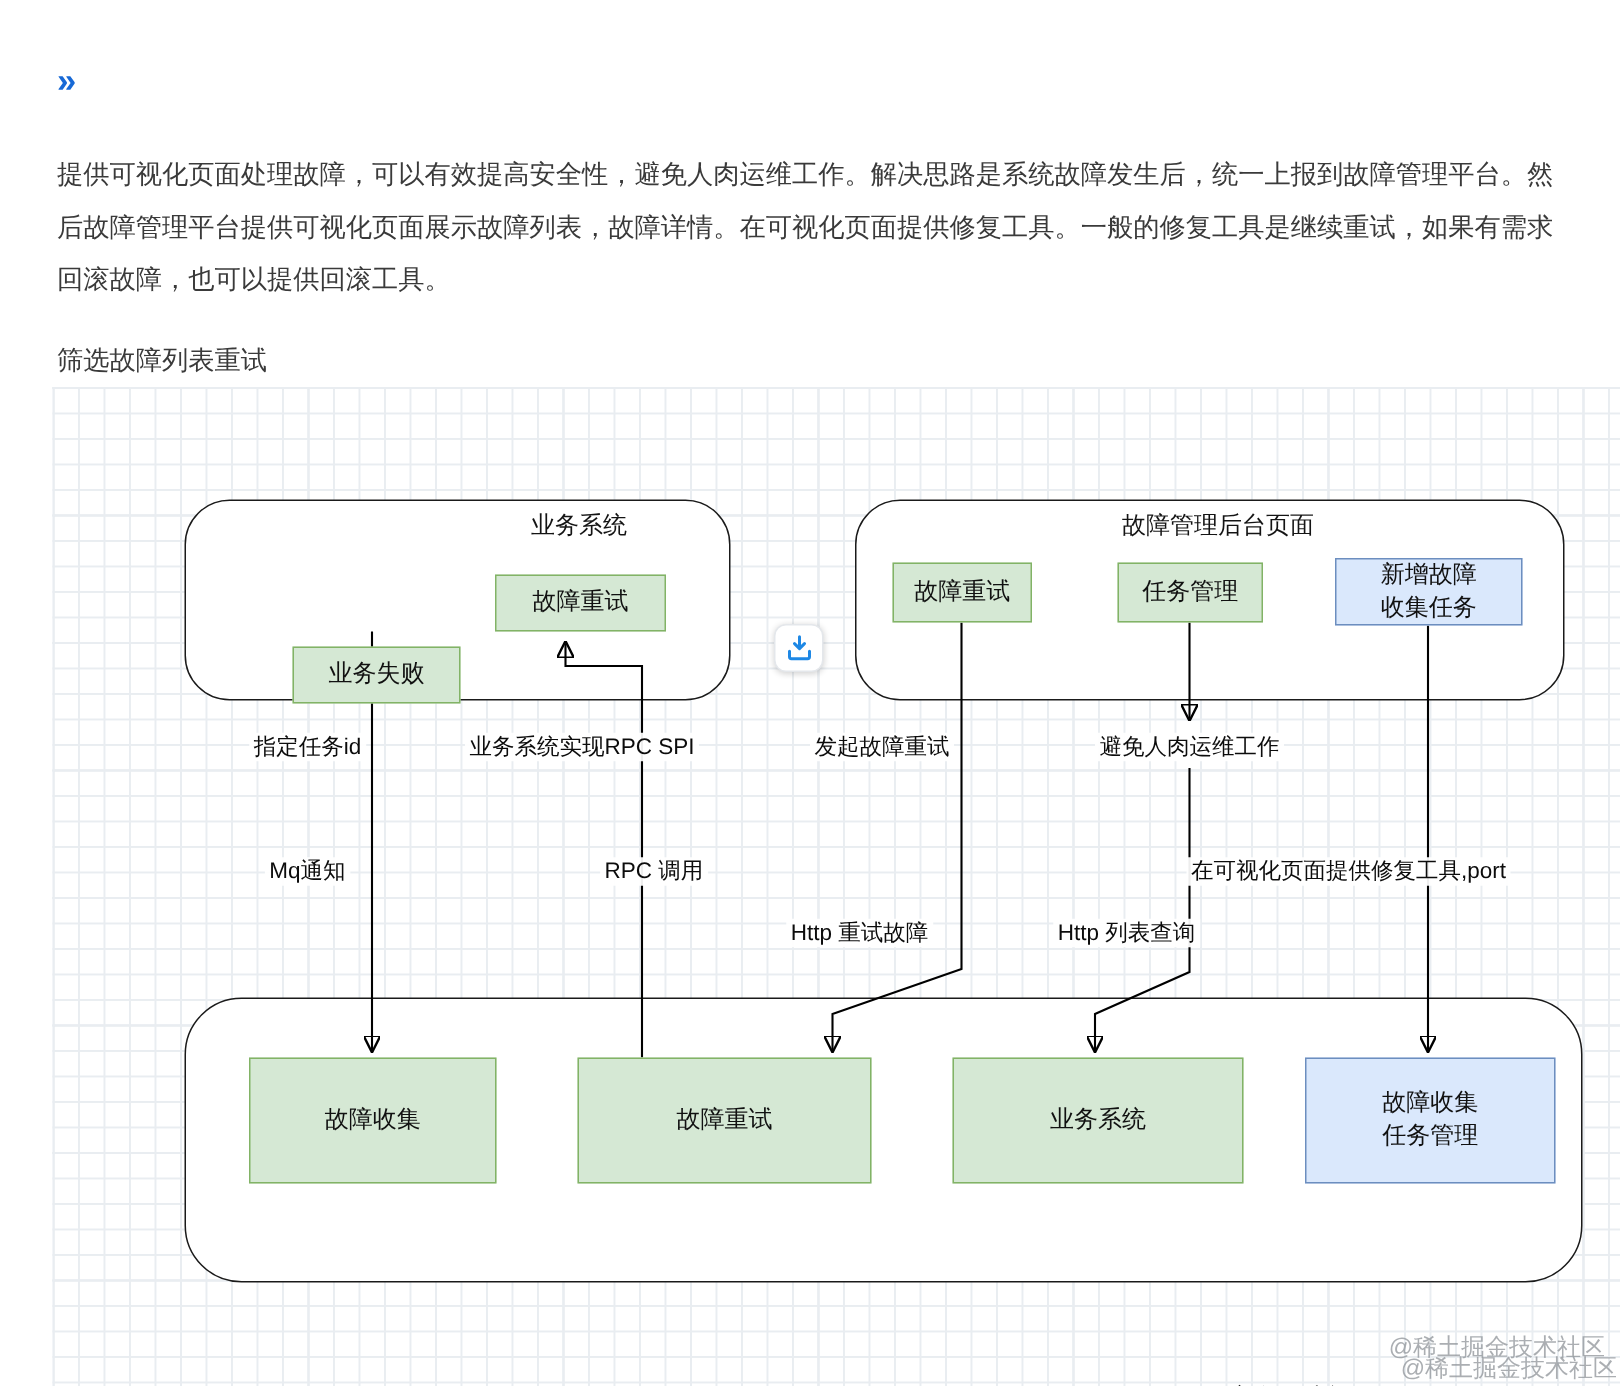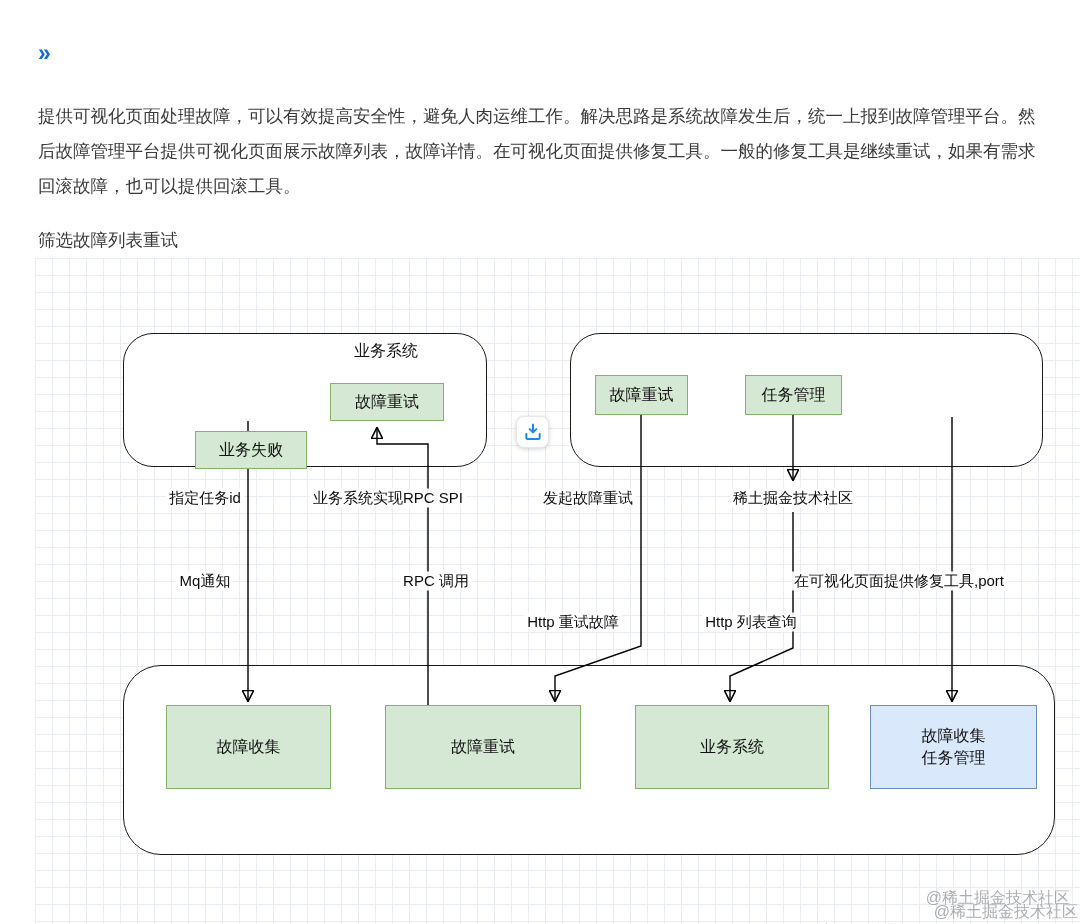--- a/index.html
+++ b/index.html
@@ -58,51 +58,54 @@
   <p class="paragraph">提供可视化页面处理故障，可以有效提高安全性，避免人肉运维工作。解决思路是系统故障发生后，统一上报到故障管理平台。然后故障管理平台提供可视化页面展示故障列表，故障详情。在可视化页面提供修复工具。一般的修复工具是继续重试，如果有需求回滚故障，也可以提供回滚工具。</p>
   <p class="subtitle">筛选故障列表重试</p>
 
   <div class="diagram">
 
     <div class="group" style="left:88px; top:75px; width:364px; height:134px;"></div>
     <div class="group" style="left:535px; top:75px; width:473px; height:134px;"></div>
     <div class="group" style="left:88px; top:407px; width:932px; height:190px; border-radius:38px;"></div>
 
     <div class="group-title" style="left:351px; top:47px;">业务系统</div>
+    <div class="group-title" style="left:777px; top:47px;">故障管理后台页面</div>
     <div class="group-title" style="left:814px; top:628px;">故障管理后台</div>
 
     <svg class="edges" width="1045" height="666" viewBox="0 0 1045 666">
       <defs>
         <marker id="arrow" viewBox="0 0 10 10" refX="8.5" refY="5" markerWidth="8" markerHeight="8" orient="auto">
           <path d="M0,0 L10,5 L0,10 Z" fill="#000" stroke="none"></path>
         </marker>
       </defs>
       <path d="M213,163 L213,442" marker-end="url(#arrow)"></path>
       <path d="M393,447 L393,186 L342,186 L342,171" marker-end="url(#arrow)"></path>
       <path d="M606,157 L606,388 L520,418 L520,442" marker-end="url(#arrow)"></path>
       <path d="M758,157 L758,221" marker-end="url(#arrow)"></path>
       <path d="M758,254 L758,390 L695,418 L695,442" marker-end="url(#arrow)"></path>
       <path d="M917,159 L917,442" marker-end="url(#arrow)"></path>
     </svg>
 
     <div class="node green" style="left:160px; top:125px; width:112px; height:38px;margin-top:48px;">业务失败</div>
     <div class="node green" style="left:295px; top:125px; width:114px; height:38px;">故障重试</div>
     <div class="node green" style="left:560px; top:117px; width:93px; height:40px;">故障重试</div>
     <div class="node green" style="left:710px; top:117px; width:97px; height:40px;">任务管理</div>
+    <div class="node blue" style="left:855px; top:114px; width:125px; height:45px;">新增故障
+收集任务</div>
 
     <div class="node green" style="left:131px; top:447px; width:165px; height:84px;">故障收集</div>
     <div class="node green" style="left:350px; top:447px; width:196px; height:84px;">故障重试</div>
     <div class="node green" style="left:600px; top:447px; width:194px; height:84px;">业务系统</div>
     <div class="node blue" style="left:835px; top:447px; width:167px; height:84px;">故障收集
 任务管理</div>
 
     <div class="edge-label" style="left:170px; top:240px;">指定任务id</div>
     <div class="edge-label" style="left:353px; top:240px;">业务系统实现RPC SPI</div>
     <div class="edge-label" style="left:553px; top:240px;">发起故障重试</div>
-    <div class="edge-label" style="left:758px; top:240px;">稀土掘金技术社区</div>
+    <div class="edge-label" style="left:758px; top:240px;">避免人肉运维工作</div>
     <div class="edge-label" style="left:170px; top:323px;">Mq通知</div>
     <div class="edge-label" style="left:401px; top:323px;">RPC 调用</div>
     <div class="edge-label" style="left:538px; top:364px;">Http 重试故障</div>
     <div class="edge-label" style="left:716px; top:364px;">Http 列表查询</div>
     <div class="edge-label" style="left:864px; top:323px;">在可视化页面提供修复工具,port</div>
 
     <div class="mid-icon">
       <svg width="20" height="20" viewBox="0 0 24 24">
         <path d="M12 3 L12 12 M8 8.5 L12 12.5 L16 8.5" stroke="#1e88e5" stroke-width="2.4" fill="none" stroke-linecap="round" stroke-linejoin="round"></path>
         <path d="M4 14.5 L4 19 Q4 20.5 5.5 20.5 L18.5 20.5 Q20 20.5 20 19 L20 14.5" stroke="#1e88e5" stroke-width="2.4" fill="none" stroke-linecap="round"></path>

